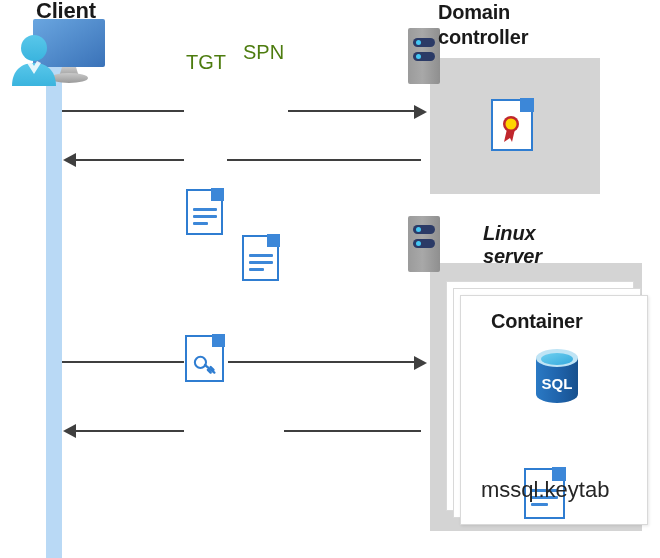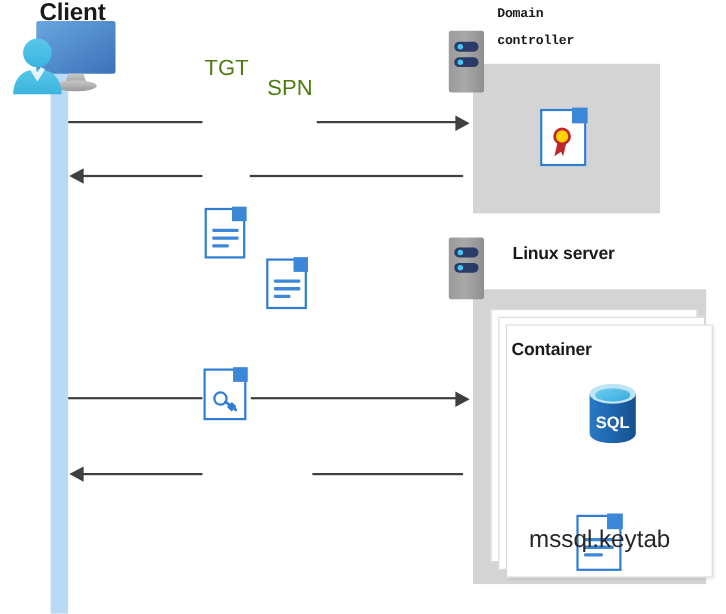--- a/index.html
+++ b/index.html
@@ -5,28 +5,28 @@
   html,body{margin:0;padding:0;background:#ffffff;}
   body{width:660px;height:558px;position:relative;overflow:hidden;
        font-family:"Liberation Sans","DejaVu Sans",sans-serif;
        -webkit-font-smoothing:antialiased;}
   .stage{position:absolute;left:0;top:0;width:587px;height:558px;}
   .abs{position:absolute;}
 
   
   .title-bold{font-weight:bold;color:#1a1a1a;letter-spacing:-0.2px;}
   #client-title{left:36px;top:-2px;font-size:22px;}
-  #dc-title{left:452px;top:0px;font-size:12px;line-height:25px;width:160px;font-family:Liberation Mono, monospace;}
-  #linux-title{left:466px;top:222px;font-size:16px;}
-  #container-title{left:465px;top:310px;font-size:16px;}
+  #dc-title{left:438px;top:0px;font-size:20px;line-height:25px;width:160px;}
+  #linux-title{left:483px;top:222px;font-size:20px;font-style:italic;}
+  #container-title{left:491px;top:310px;font-size:20px;}
   #keytab-label{left:481px;top:477px;font-size:22px;color:#262626;}
   #verdict-label{left:146px;top:467px;font-size:19px;color:#262626;}
   .msg-label{font-size:20px;color:#4d7c0f;}
   #tgt-label{left:186px;top:51px;}
-  #spn-label{left:243px;top:69px;}
+  #spn-label{left:243px;top:41px;}
 
   
   #lifeline{left:46px;top:60px;width:16px;height:498px;background:#b9d9f5;}
 
   
   .server-box{background:#d4d4d4;}
   #dc-box{left:430px;top:58px;width:170px;height:136px;}
   #linux-box{left:430px;top:263px;width:212px;height:268px;}
 
   

